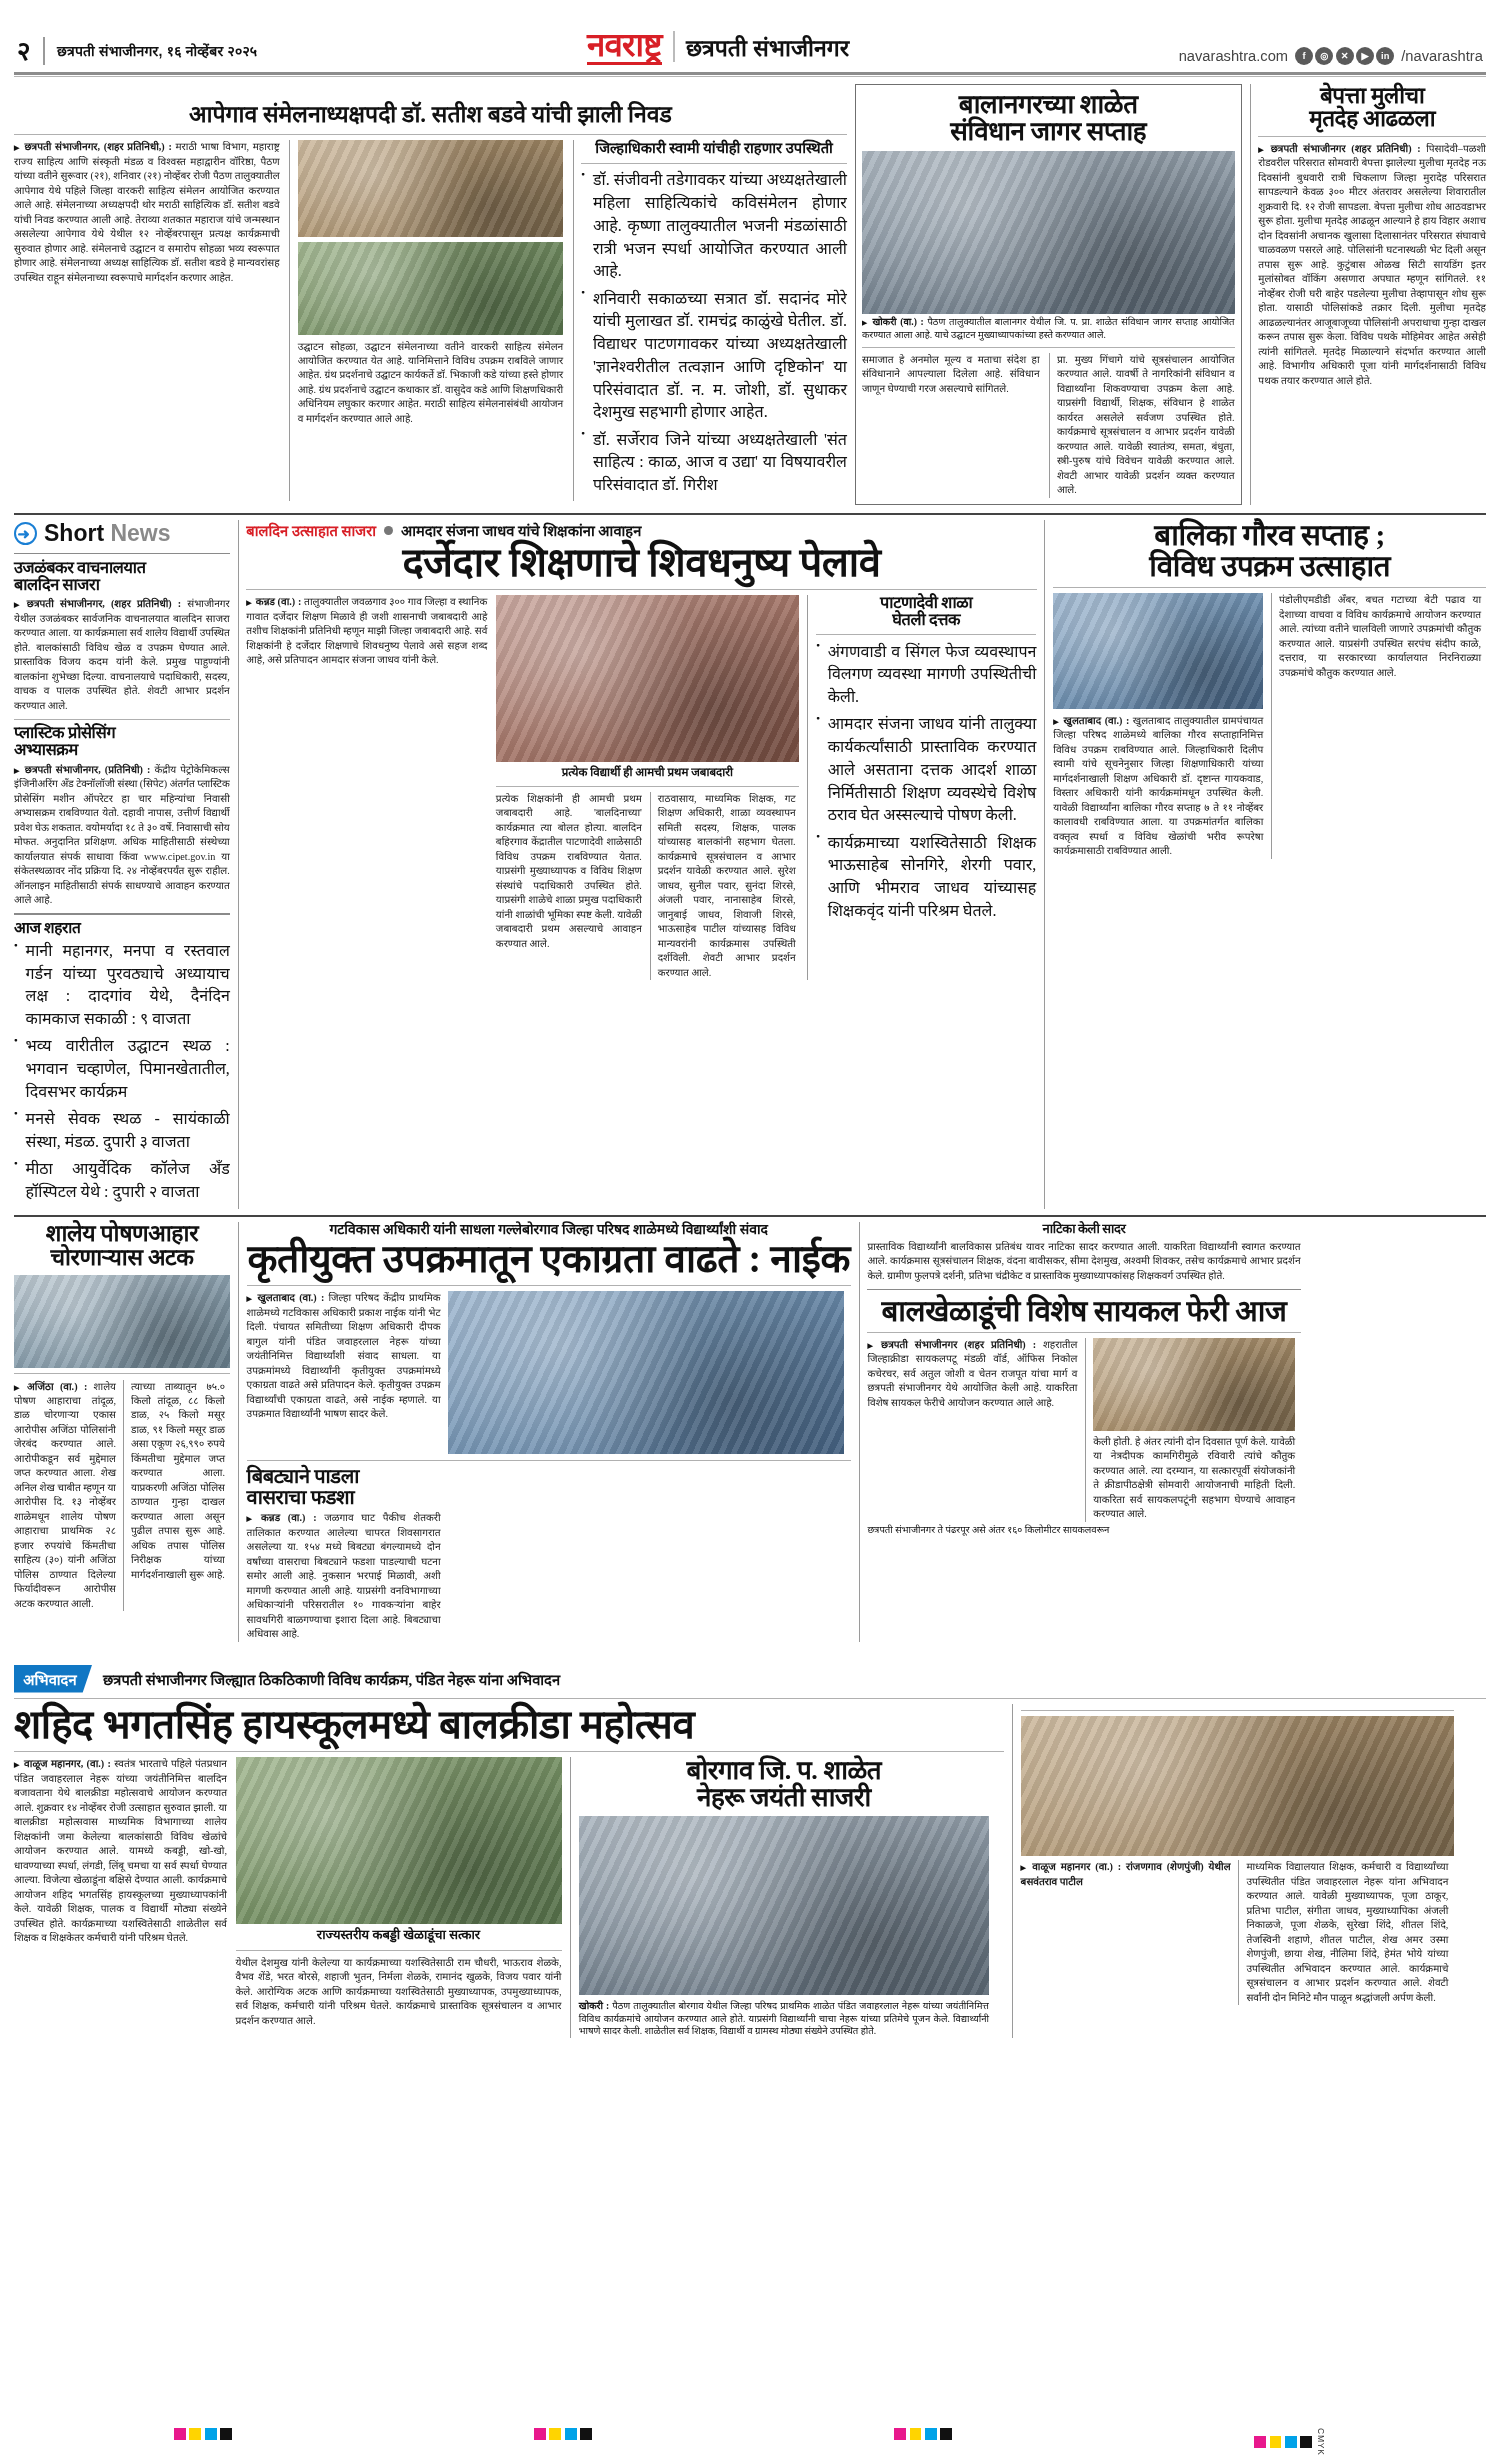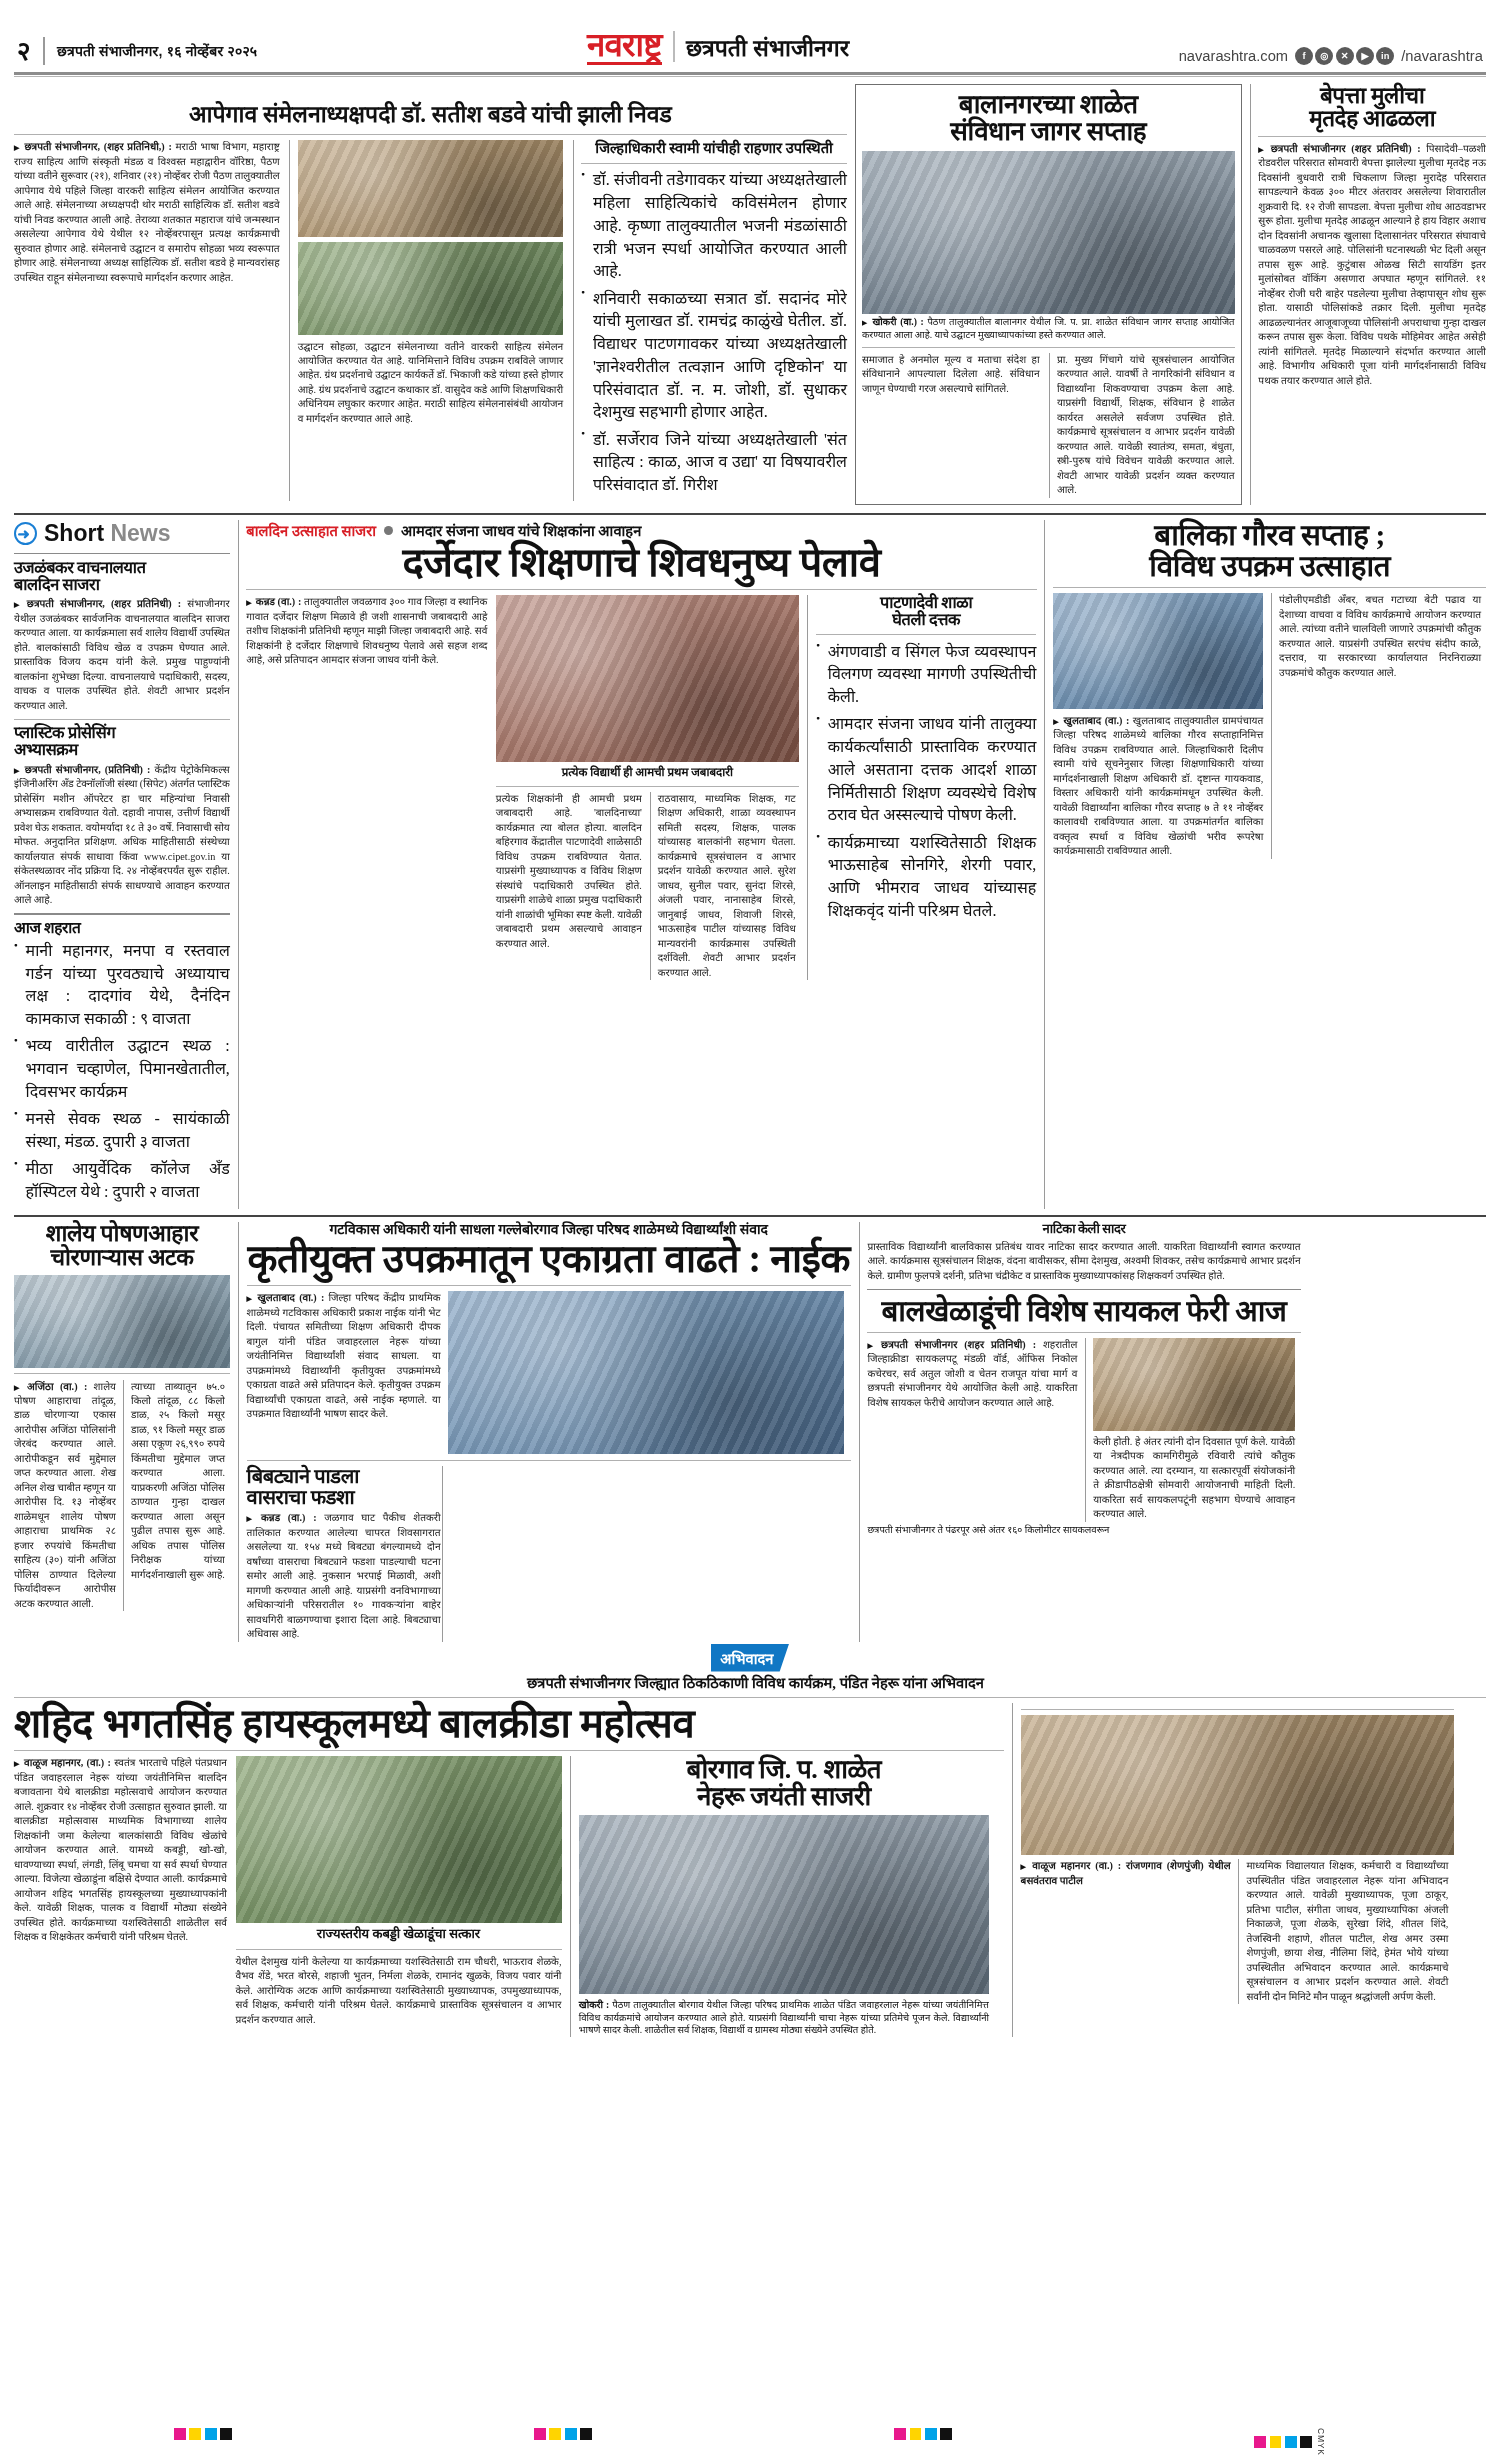--- a/index.html
+++ b/index.html
@@ -323,21 +323,21 @@
       <div style="display:flex; gap:7.8px;">
         <p class="body-txt" style="width:194px;">
           <span class="dateline">खुलताबाद (वा.) :</span>
           <span>जिल्हा परिषद केंद्रीय प्राथमिक शाळेमध्ये गटविकास अधिकारी प्रकाश नाईक यांनी भेट दिली. पंचायत समितीच्या शिक्षण अधिकारी दीपक बागुल यांनी पंडित जवाहरलाल नेहरू यांच्या जयंतीनिमित्त विद्यार्थ्यांशी संवाद साधला. या उपक्रमांमध्ये विद्यार्थ्यांनी कृतीयुक्त उपक्रमांमध्ये एकाग्रता वाढते असे प्रतिपादन केले. कृतीयुक्त उपक्रम विद्यार्थ्यांची एकाग्रता वाढते, असे नाईक म्हणाले. या उपक्रमात विद्यार्थ्यांनी भाषण सादर केले.</span>
         </p>
         <div style="width:396px;">
           <div class="photo blue" style="height:163px;"></div>
         </div>
       </div>
       <div class="hrule thin"></div>
-      <div style="display:flex; gap:1px;">
+      <div style="display:flex; gap:1px;align-items:center;">
         <div style="width:194px;">
           <div class="hl" style="font-size:20px; white-space:pre-line;">बिबट्याने पाडला
 वासराचा फडशा</div>
           <p class="body-txt" style="margin-top:3.9px;">
             <span class="dateline">कन्नड (वा.) :</span>
             <span>जळगाव घाट पैकीच शेतकरी तालिकात करण्यात आलेल्या चापरत शिवसागरात असलेल्या या. १५४ मध्ये बिबट्या बंगल्यामध्ये दोन वर्षांच्या वासराचा बिबट्याने फडशा पाडल्याची घटना समोर आली आहे. नुकसान भरपाई मिळावी, अशी मागणी करण्यात आली आहे. याप्रसंगी वनविभागाच्या अधिकाऱ्यांनी परिसरातील १० गावकऱ्यांना बाहेर सावधगिरी बाळगण्याचा इशारा दिला आहे. बिबट्याचा अधिवास आहे.</span>
           </p>
         </div>
         <div class="vline" style="width:396px; padding-left:7.8px;"></div>
       </div>
@@ -358,21 +358,21 @@
         </div>
         <div class="vline" style="width:210px; padding-left:7px;">
           <div class="photo warm" style="height:93px;"></div>
           <p class="body-txt" style="margin-top:3.9px;">केली होती. हे अंतर त्यांनी दोन दिवसात पूर्ण केले. यावेळी या नेत्रदीपक कामगिरीमुळे रविवारी त्यांचे कौतुक करण्यात आले. त्या दरम्यान, या सत्कारपूर्वी संयोजकांनी ते क्रीडापीठक्षेत्री सोमवारी आयोजनाची माहिती दिली. याकरिता सर्व सायकलपटूंनी सहभाग घेण्याचे आवाहन करण्यात आले.</p>
         </div>
       </div>
       <div class="cap">छत्रपती संभाजीनगर ते पंढरपूर असे अंतर १६० किलोमीटर सायकलवरून</div>
     </div>
   </div>
 
-  <div style="display:flex; align-items:center; gap:0; margin-top:2px;flex-direction:column;">
+  <div style="display:flex; align-items:center; gap:0; margin-top:23px;">
     <span class="tagflag">अभिवादन</span>
     <span style="font-size:14.7px; font-weight:600; padding-left:11px;">छत्रपती संभाजीनगर जिल्ह्यात ठिकठिकाणी विविध कार्यक्रम, पंडित नेहरू यांना अभिवादन</span>
   </div>
   <div class="hrule thin"></div>
 
   <div style="display:flex; gap:7.8px;">
 
     <div style="width:990px;">
       <div class="hl" style="font-size:40px; text-align:left;">शहिद भगतसिंह हायस्कूलमध्ये बालक्रीडा महोत्सव</div>
       <div class="hrule thin"></div>

